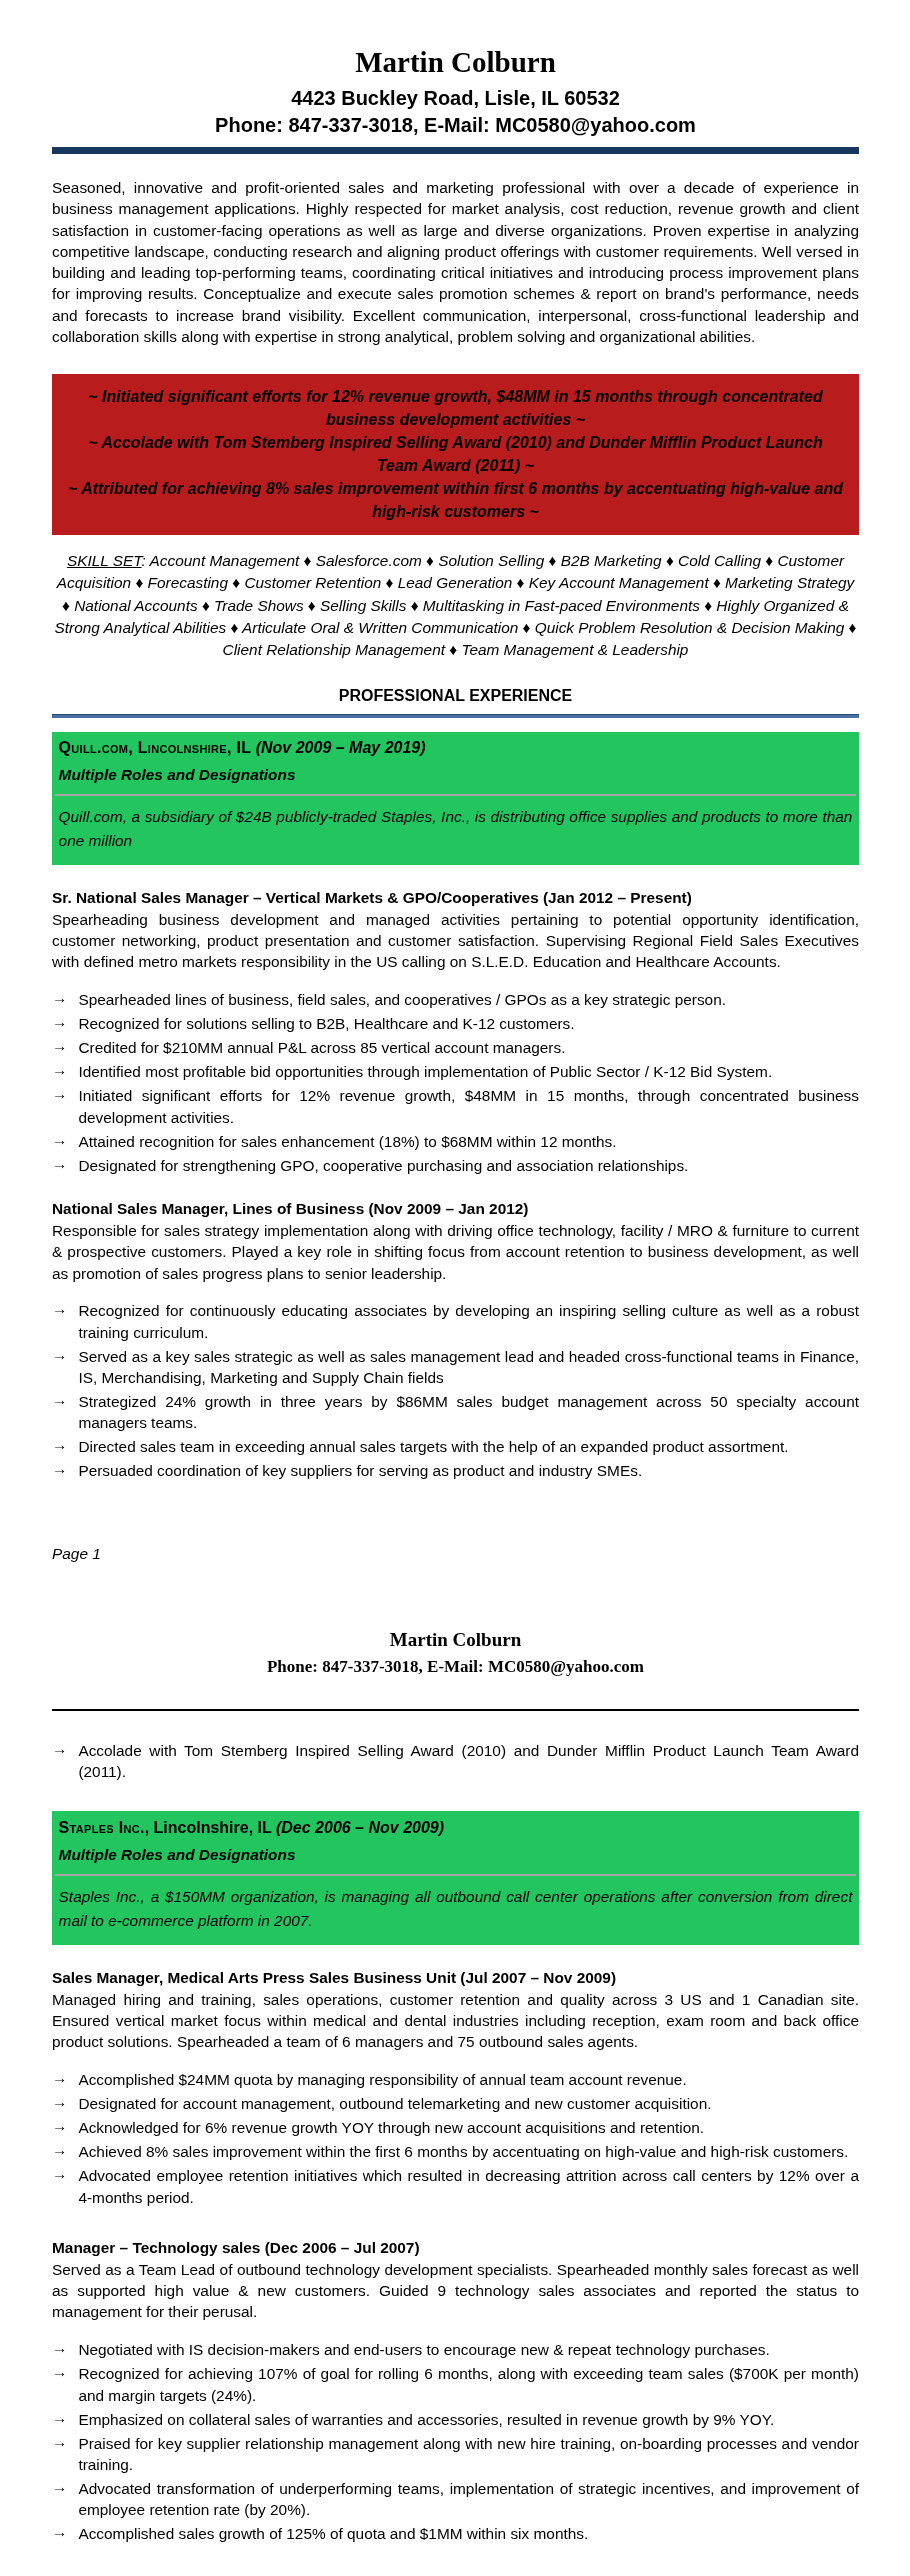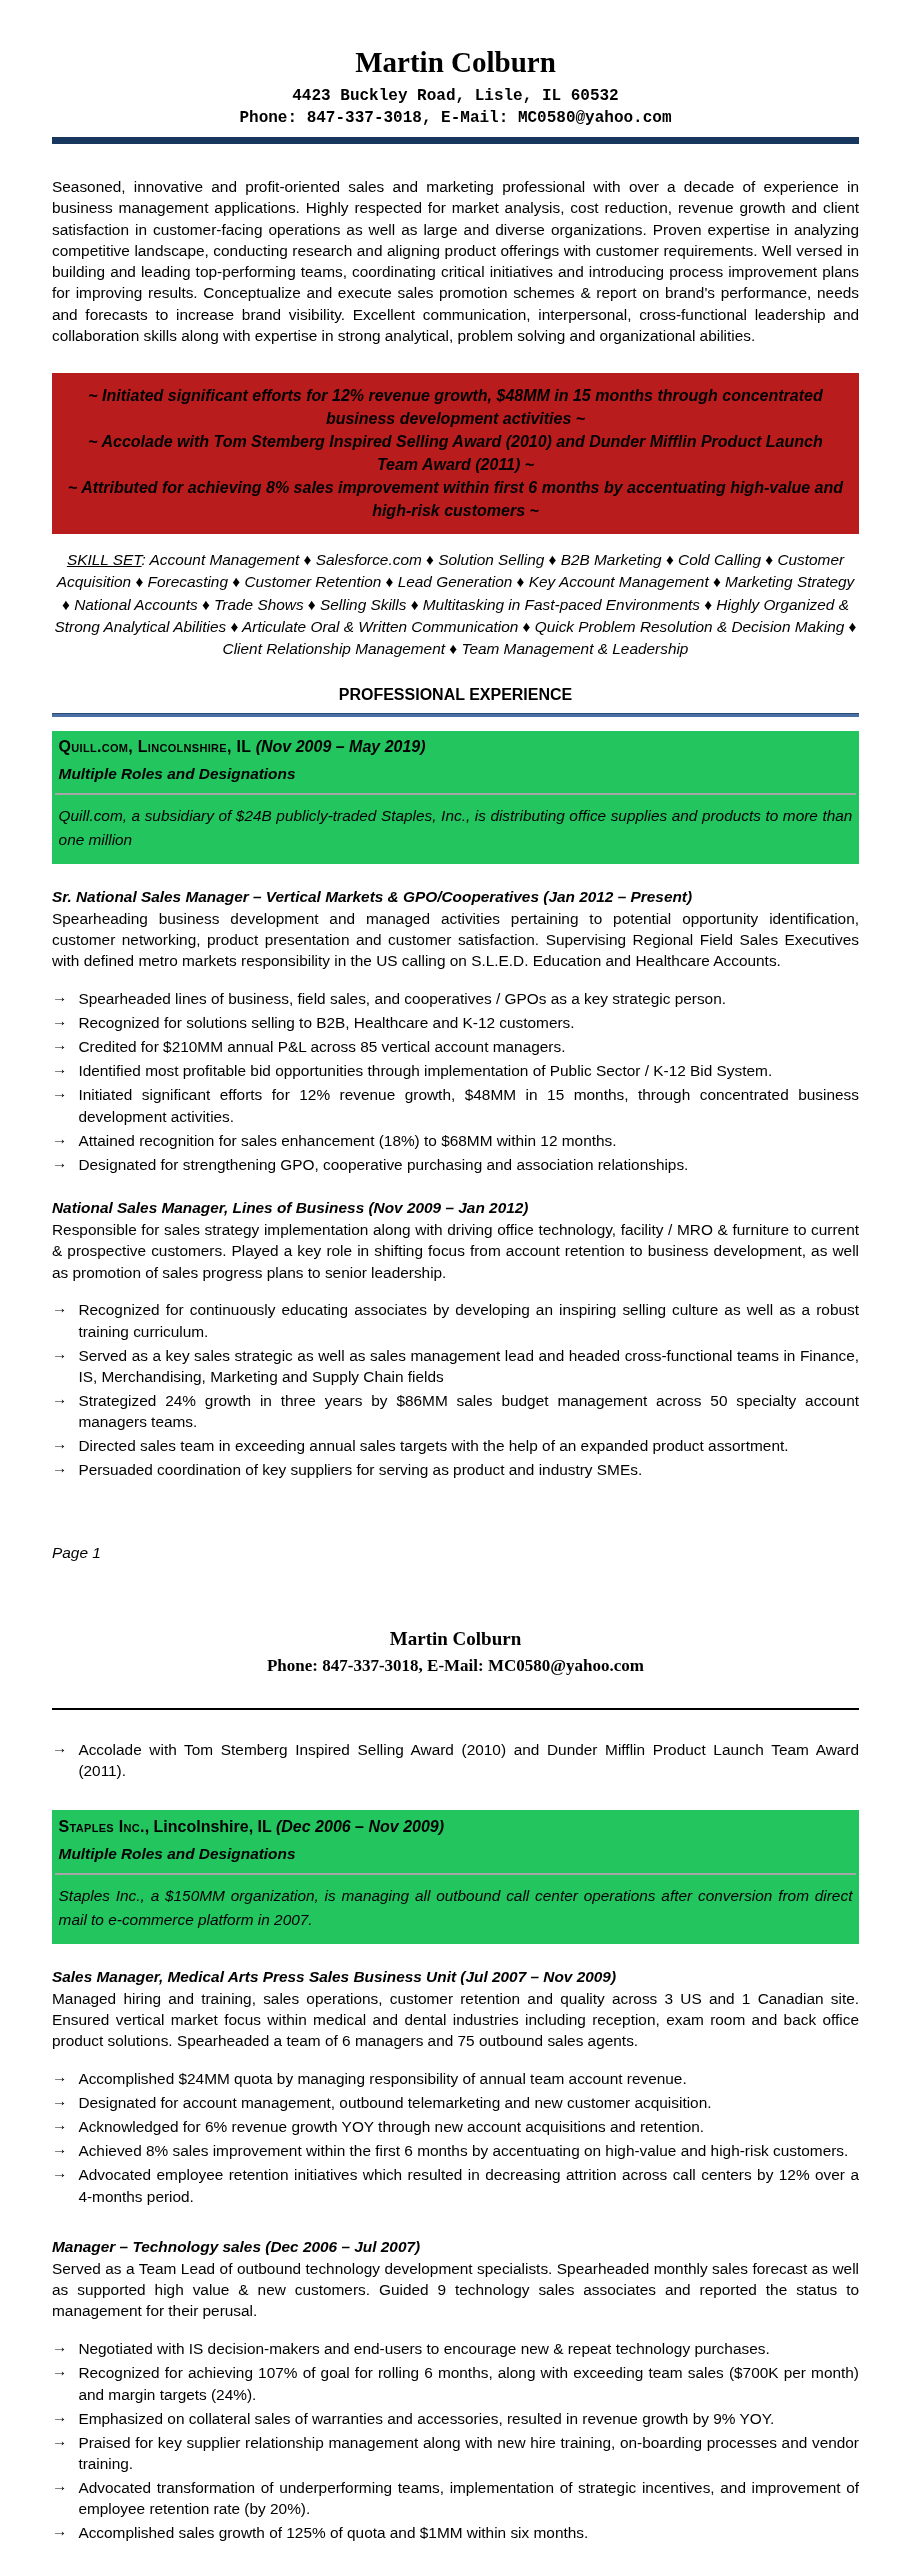--- a/index.html
+++ b/index.html
@@ -9,27 +9,27 @@
     color:#000;font-size:15.4px;
   }
   .content{width:807px;margin:0 auto;padding-top:47px;padding-bottom:50px;}
 
   
   .name1{
     font-family:"Liberation Serif","DejaVu Serif",serif;
     font-weight:bold;font-size:29px;text-align:center;line-height:1.1;
   }
   .contact{
-    font-family:Liberation Mono, monospace;
-    font-weight:bold;font-size:16px;text-align:center;margin-top:7.7px;
+    font-family:Liberation Sans, sans-serif;
+    font-weight:bold;font-size:20px;text-align:center;margin-top:7.7px;
   }
   .navy-bar{height:7.2px;background:#17375E;margin-top:10px;}
   .doc-title{font-weight:bold;font-size:17px;text-align:center;margin-top:23px;}
 
-  .summary{margin-top:32px;text-align:justify;line-height:1.38;}
+  .summary{margin-top:23px;text-align:justify;line-height:1.38;}
 
   .highlight-box{background:#b91c1c;margin-top:26.4px;padding:11px 14.3px;}
   .highlight-item{
     font-weight:bold;font-style:italic;text-align:center;
     font-size:16px;line-height:1.45;
   }
 
   .skills{margin-top:15.4px;text-align:center;font-style:italic;line-height:1.45;}
   .skills-label{font-weight:normal;text-decoration:underline;}
 
@@ -39,21 +39,21 @@
 
   
   .company-box{background:#22c55e;margin-top:13.2px;}
   .company-title{font-weight:bold;font-size:16px;padding:7.7px 6.6px 0;}
   .sc{font-variant:small-caps;letter-spacing:0.3px;}
   .co-dates{font-style:italic;}
   .company-sub{font-weight:bold;font-style:italic;padding:8.8px 6.6px 10px;}
   .company-divider{height:2.2px;background:#A6A6A6;margin:0 3.3px;}
   .company-desc{font-style:italic;text-align:justify;line-height:1.55;padding:8.8px 6.6px 12px;}
 
-  .role-title{font-weight:bold;font-style:italic;margin-top:24px;}
+  .role-title{font-weight:bold;margin-top:24px;}
   .role-desc{margin-top:2.2px;text-align:justify;line-height:1.38;}
 
   .bullets{margin-top:16.5px;}
   .bullet-row{display:flex;margin-bottom:2.8px;}
   .bullet-glyph{width:26.4px;flex-shrink:0;}
   .bullet-text{flex:1;text-align:justify;line-height:1.38;}
 
   .page-num{margin-top:63px;text-align:left;font-style:italic;}
 
   

